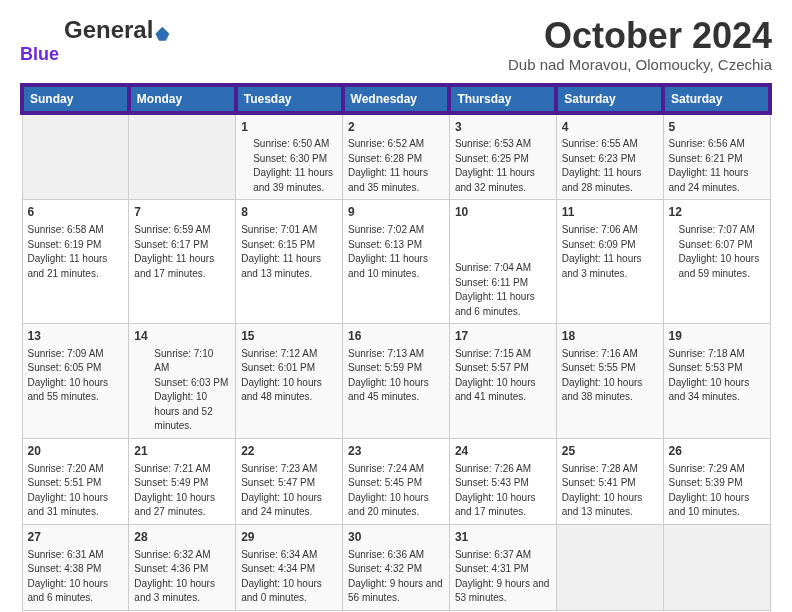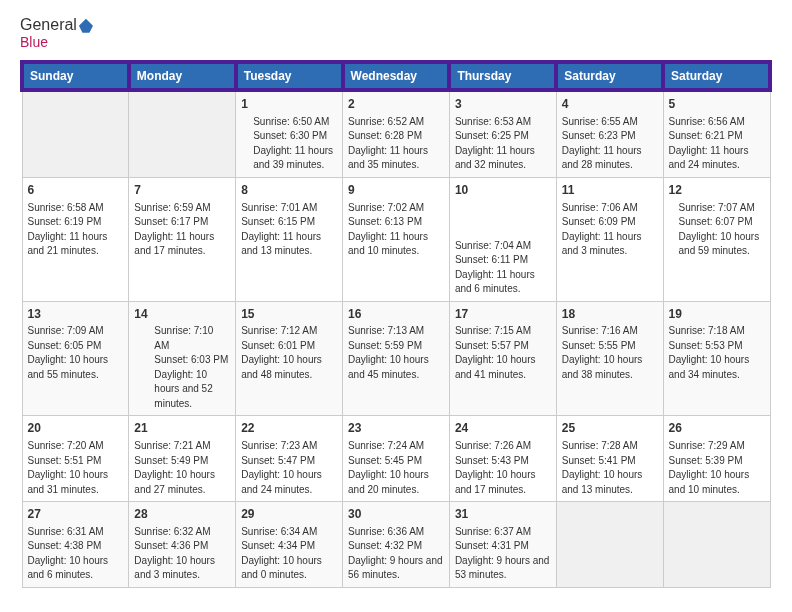--- a/index.html
+++ b/index.html
@@ -15,28 +15,29 @@
       justify-content: space-between;
       align-items: flex-start;
       margin-bottom: 10px;
     }
     .logo {
       display: flex;
       flex-direction: column;
       align-items: flex-start;
     }
     .logo-general {
-      font-size: 16px;
-      font-weight: normal;
+      font-size: 24px;
+      font-weight: bold;
       color: #333;
+      margin-left: 44px;
     }
     .logo-blue {
-      font-size: 14px;
-      font-weight: normal;
-      color: #be185d;
+      font-size: 18px;
+      font-weight: bold;
+      color: #6d28d9;
     }
     .logo-icon {
       display: inline-block;
       width: 14px;
       height: 14px;
       background: #2e6db4;
       clip-path: polygon(50% 0%, 100% 50%, 75% 100%, 25% 100%, 0% 50%);
       margin-left: 2px;
       vertical-align: middle;
     }
@@ -99,20 +100,24 @@
   </style>
 </head>
 <body>
 
 <div class="header-area">
   <div class="logo">
     <div>
       <span class="logo-general">General</span><span class="logo-icon"></span>
     </div>
     <div class="logo-blue">Blue</div>
+  </div>
+  <div class="title-area">
+    <div class="month-title">October 2024</div>
+    <div class="subtitle">Dub nad Moravou, Olomoucky, Czechia</div>
   </div>
 </div>
 
 <table class="calendar">
   <thead>
     <tr>
     <th>Sunday</th>
         <th>Monday</th>
         <th>Tuesday</th>
         <th>Wednesday</th>

